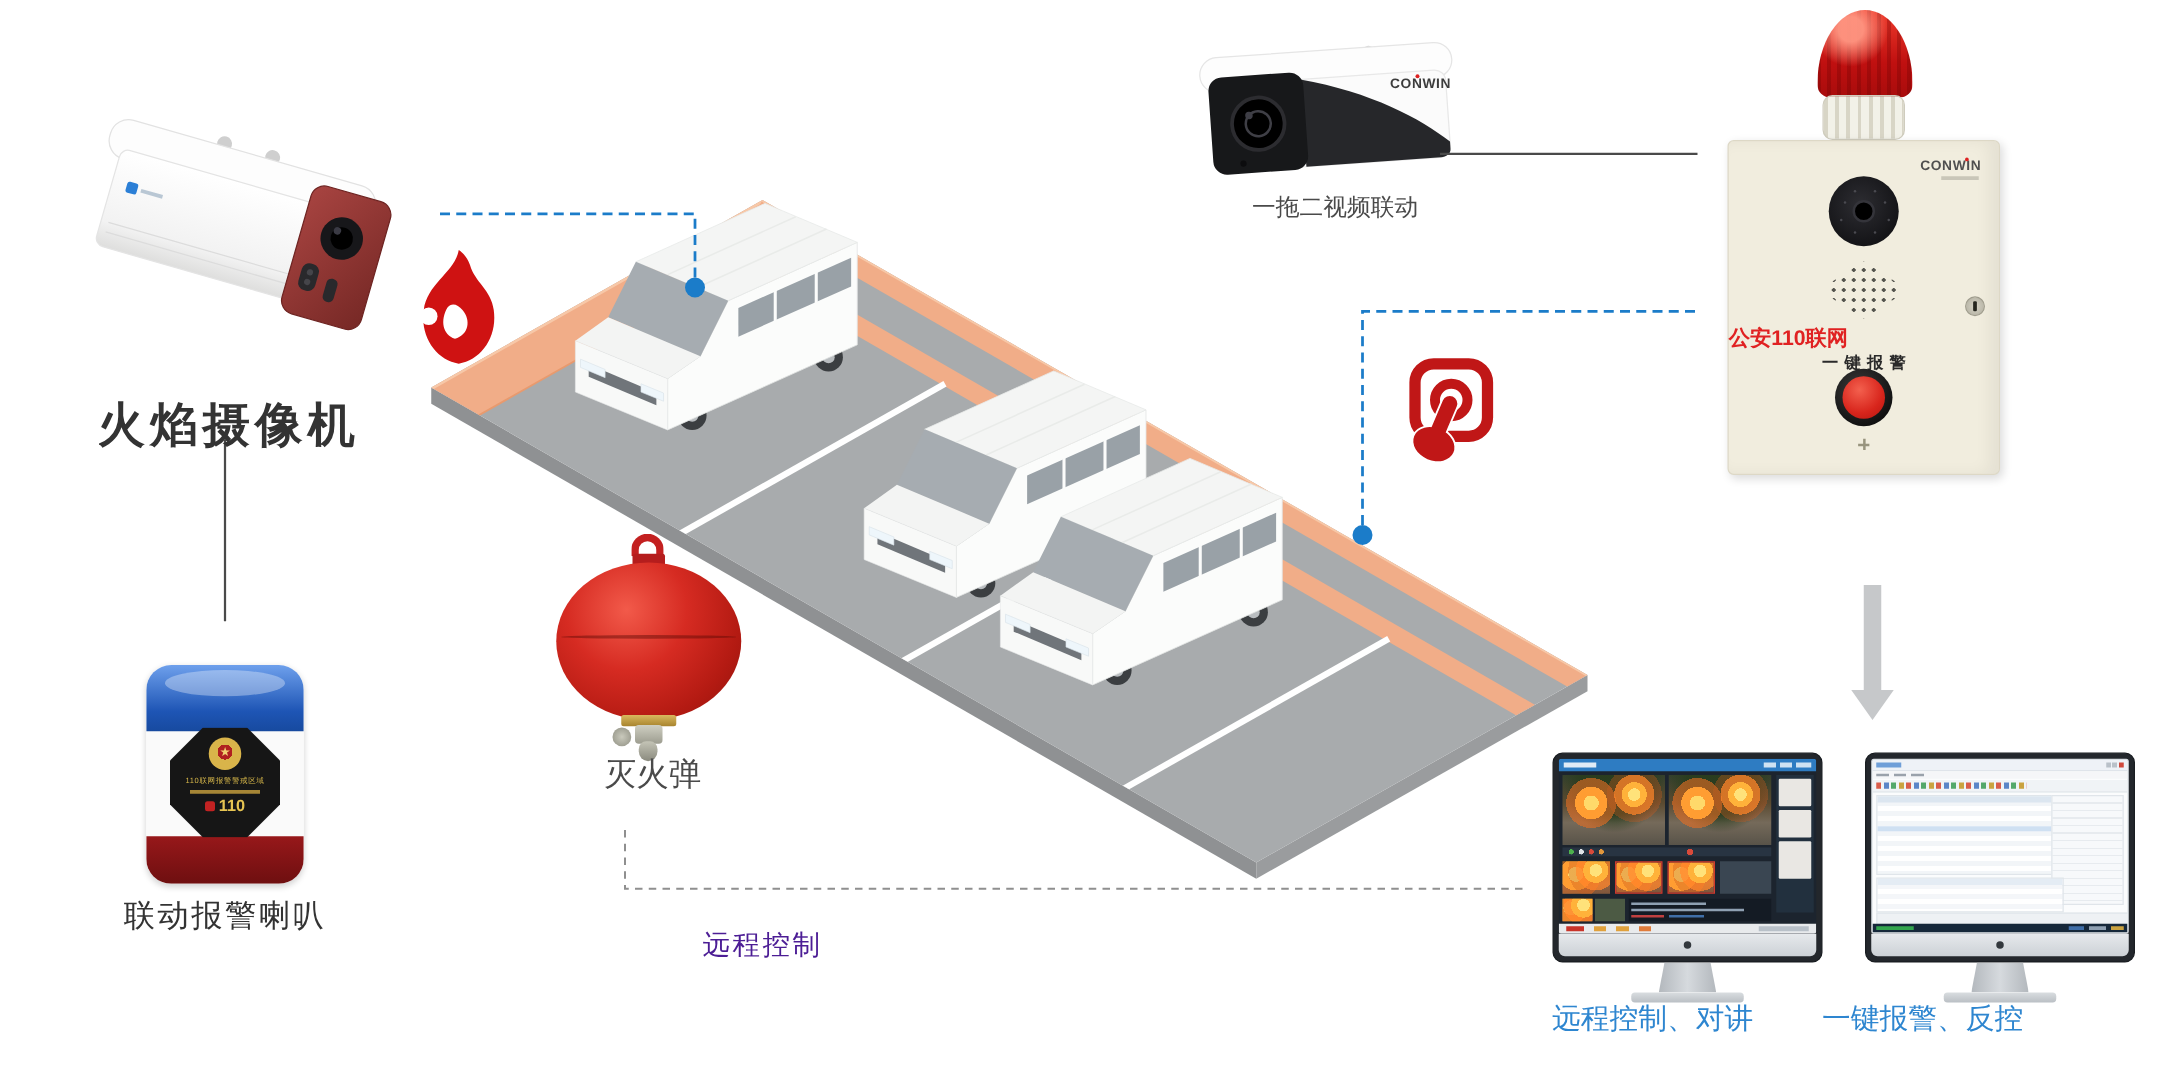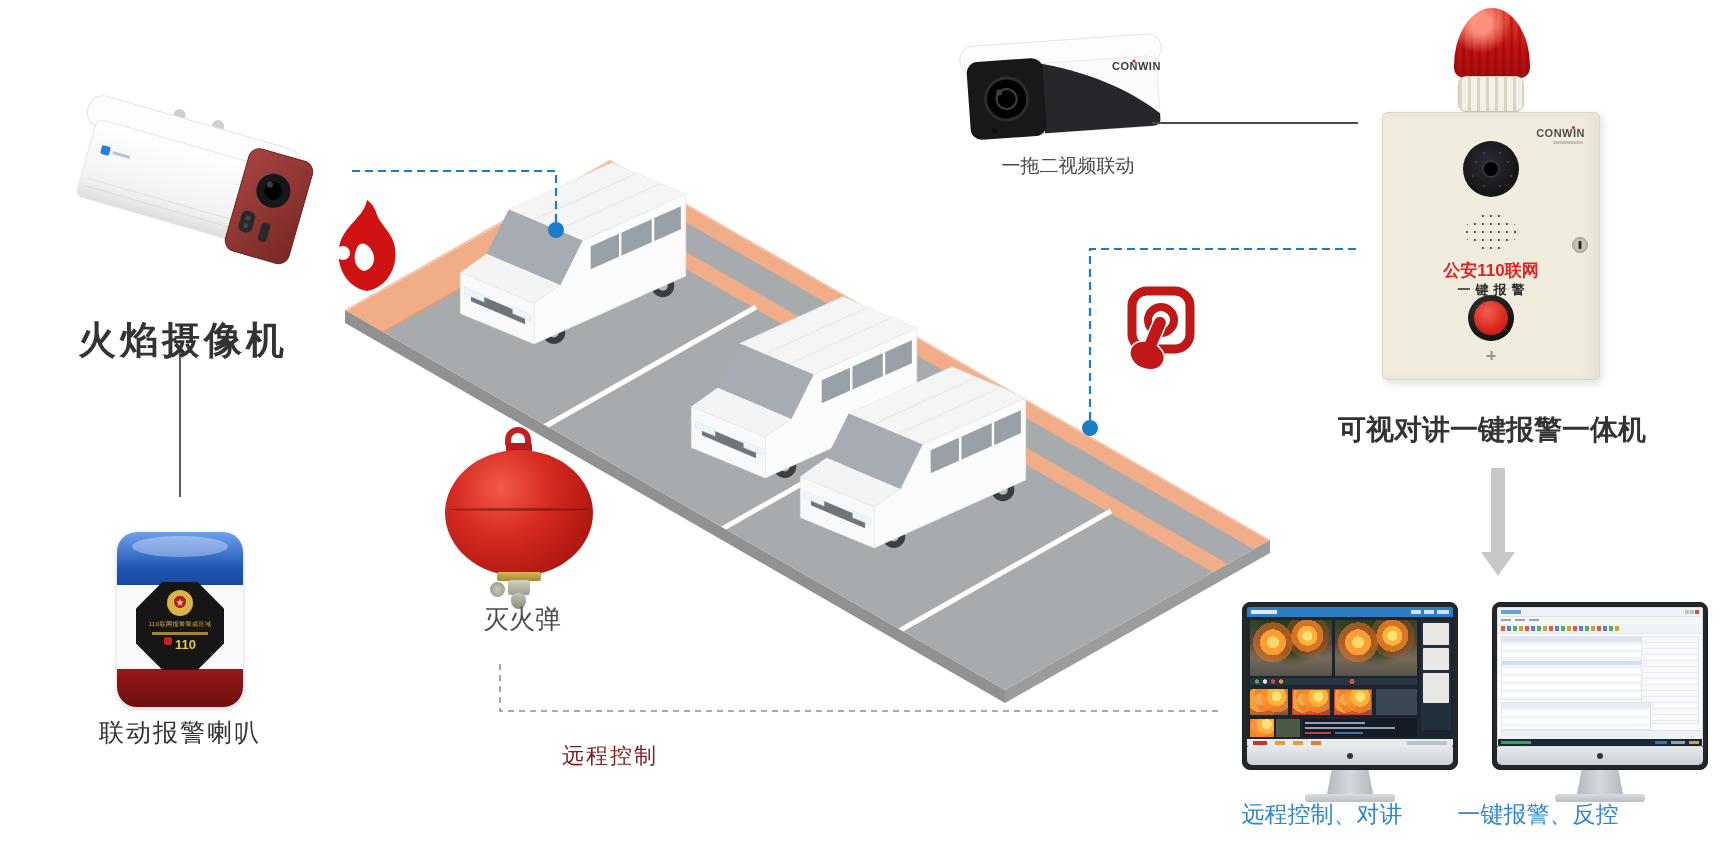--- a/index.html
+++ b/index.html
@@ -3,21 +3,21 @@
 <meta charset="utf-8">
 <style>
   html,body{margin:0;padding:0;background:#ffffff;}
   #stage{position:relative;width:1732px;height:859px;background:#fff;overflow:hidden;
          font-family:"Liberation Sans","DejaVu Sans",sans-serif;}
   .abs{position:absolute;}
   svg{display:block;}
   .lbl{position:absolute;white-space:nowrap;transform:translateX(-50%);color:#333;}
   .lbl-bold{font-weight:bold;}
   .lbl-blue{color:#2e86d0;}
-  .lbl-light{color:#7f1d1d;font-family:Liberation Serif, serif;}
+  .lbl-light{color:#4c1d95;font-family:Liberation Serif, serif;}
 
   
   .v-side{fill:#fbfcfb;stroke:#e3e5e4;stroke-width:.8;}
   .v-roof{fill:#f4f5f4;stroke:#e8eae9;stroke-width:.8;}
   .v-ridge{stroke:#e9ebe9;stroke-width:1.5;}
   .v-ws{fill:#a6acb1;}
   .v-hood{fill:#f3f4f3;}
   .v-front{fill:#f8f9f8;stroke:#e8eae9;stroke-width:.6;}
   .v-glass{fill:#99a1a7;}
   .v-div{stroke:#fbfcfb;stroke-width:3;}
@@ -33,21 +33,21 @@
   .spk-top::after{content:"";position:absolute;left:12%;top:8%;width:76%;height:40%;background:rgba(255,255,255,.33);border-radius:50%;}
   .spk-mid{height:48%;background:#fafafa;}
   .spk-bot{height:22%;background:linear-gradient(180deg,#97181a,#6e0f10);}
   .spk-badge{position:absolute;left:50%;top:50px;transform:translateX(-50%);width:88px;height:88px;
     clip-path:polygon(30% 0,70% 0,100% 30%,100% 70%,70% 100%,30% 100%,0 70%,0 30%);
     background:#161616;display:flex;flex-direction:column;align-items:center;padding-top:8px;box-sizing:border-box;}
   .spk-emblem{width:26px;height:26px;border-radius:50%;background:radial-gradient(circle at 50% 45%,#b02020 0 6px,#d9b44a 6px 13px);position:relative;}
   .spk-emblem::after{content:"★";color:#f0d070;font-size:10px;position:absolute;left:50%;top:50%;transform:translate(-50%,-55%);}
   .spk-line1{font-size:6px;color:#d8b84a;margin-top:4px;letter-spacing:.5px;}
   .spk-bar{width:56px;height:3px;background:#caa23f;opacity:.8;margin-top:3px;}
-  .spk-row{margin-top:2px;display:flex;gap:3px;}
+  .spk-row{margin-top:2px;display:flex;gap:3px;align-items:center;}
   .spk-chip{width:8px;height:8px;background:#c22222;border-radius:2px;}
   .spk-110{color:#e6c452;font-weight:bold;font-size:13px;}
 
   
   .ball-ring{left:505px;top:427px;width:26px;height:18px;border:6px solid #c32020;border-bottom:none;border-radius:14px 14px 0 0;box-sizing:border-box;}
   .ball-neck{left:506px;top:443px;width:26px;height:10px;background:#b51d1d;border-radius:2px;}
   .ball{left:445px;top:450px;width:148px;height:126px;border-radius:50%;
     background:radial-gradient(circle at 38% 30%,#f25a4a 0%,#d62b22 38%,#b31a12 72%,#8c120c 100%);}
   .ball-seam{left:449px;top:508px;width:140px;height:3px;background:rgba(90,8,4,.45);border-radius:50%;}
   .ball-collar{left:497px;top:572px;width:44px;height:9px;background:linear-gradient(#d9b85e,#a8842f);border-radius:2px;}
@@ -74,21 +74,21 @@
   .abox-cam::after{content:"";position:absolute;left:50%;top:50%;width:14px;height:14px;border-radius:50%;
     background:#000;border:2px solid #34343a;transform:translate(-50%,-50%);}
   .cam-dots{position:absolute;left:50%;top:50%;width:2px;height:2px;background:#4a4a50;border-radius:50%;
     box-shadow:-16px -8px 0 #4a4a50,16px -8px 0 #4a4a50,-19px 6px 0 #4a4a50,19px 6px 0 #4a4a50,-8px -17px 0 #4a4a50,8px -17px 0 #4a4a50,-8px 16px 0 #4a4a50,8px 16px 0 #4a4a50;}
   .abox-grille{position:absolute;left:50%;top:96px;transform:translateX(-50%);width:54px;height:46px;
     clip-path:polygon(50% 0,100% 38%,100% 62%,50% 100%,0 62%,0 38%);
     background-image:radial-gradient(circle,#55554f 1.4px,rgba(0,0,0,0) 1.5px);background-size:8px 8px;background-position:center;}
   .abox-key{position:absolute;left:189px;top:124px;width:16px;height:16px;border-radius:50%;
     background:radial-gradient(#d6d3c6,#b0ad9e);border:1px solid #a09d8e;box-sizing:border-box;}
   .abox-key::after{content:"";position:absolute;left:50%;top:3px;width:3px;height:8px;background:#26261f;transform:translateX(-50%);border-radius:1px;}
-  .abox-line1{position:absolute;left:0;top:146px;width:100%;text-align:center;color:#e02222;font-weight:bold;font-size:17px;}
+  .abox-line1{position:absolute;left:0;top:146px;width:100%;text-align:left;color:#e02222;font-weight:bold;font-size:17px;}
   .abox-line2{position:absolute;left:0;top:168px;width:100%;text-align:center;color:#2a2a2a;font-size:13px;letter-spacing:5px;text-indent:5px;font-weight:bold;}
   .abox-btn{position:absolute;left:50%;top:182px;transform:translateX(-50%);width:46px;height:46px;border-radius:50%;
     background:radial-gradient(circle at 40% 35%,#3a3a3a,#101010 75%);}
   .abox-btn::after{content:"";position:absolute;left:50%;top:50%;width:34px;height:34px;border-radius:50%;
     background:radial-gradient(circle at 40% 32%,#f3604e,#d8251c 60%,#b5150f);transform:translate(-50%,-50%);}
   .abox-screw{position:absolute;left:50%;top:238px;width:9px;height:9px;transform:translateX(-50%);}
   .abox-screw::before{content:"";position:absolute;left:4px;top:0;width:1.5px;height:9px;background:#98947e;}
   .abox-screw::after{content:"";position:absolute;left:0;top:4px;width:9px;height:1.5px;background:#98947e;}
 
   
@@ -393,18 +393,17 @@
     <polyline points="1090,420 1090,249 1358,249" fill="none" stroke="#1b7cc9" stroke-width="2.2" stroke-dasharray="8 5"></polyline>
     <circle cx="1090" cy="428" r="8" fill="#1b7cc9"></circle>
     <polyline points="500,664 500,711 1218,711" fill="none" stroke="#8f8f8f" stroke-width="1.6" stroke-dasharray="6 5"></polyline>
     <path d="M1491 468 H1505 V552 H1515 L1498 576 L1481 552 H1491 Z" fill="#c6c8ca"></path>
   </svg>
 
   <div class="lbl lbl-bold" style="left:183px;top:315px;font-size:38px;letter-spacing:4px">火焰摄像机</div>
   <div class="lbl" style="left:180px;top:716px;font-size:25px;letter-spacing:2px">联动报警喇叭</div>
   <div class="lbl" style="left:522px;top:602px;font-size:26px;color:#4a4a4a">灭火弹</div>
   <div class="lbl" style="left:1068px;top:153px;font-size:19px;color:#4a4a4a">一拖二视频联动</div>
-  <div class="lbl lbl-bold" style="left:1492px;top:411px;font-size:28px">可视对讲一键报警一体机</div>
   <div class="lbl lbl-light" style="left:610px;top:741px;font-size:22px;letter-spacing:2px">远程控制</div>
   <div class="lbl lbl-blue" style="left:1322px;top:799px;font-size:23px">远程控制、对讲</div>
   <div class="lbl lbl-blue" style="left:1538px;top:799px;font-size:23px">一键报警、反控</div>
 
 </div>
 
 </body></html>

